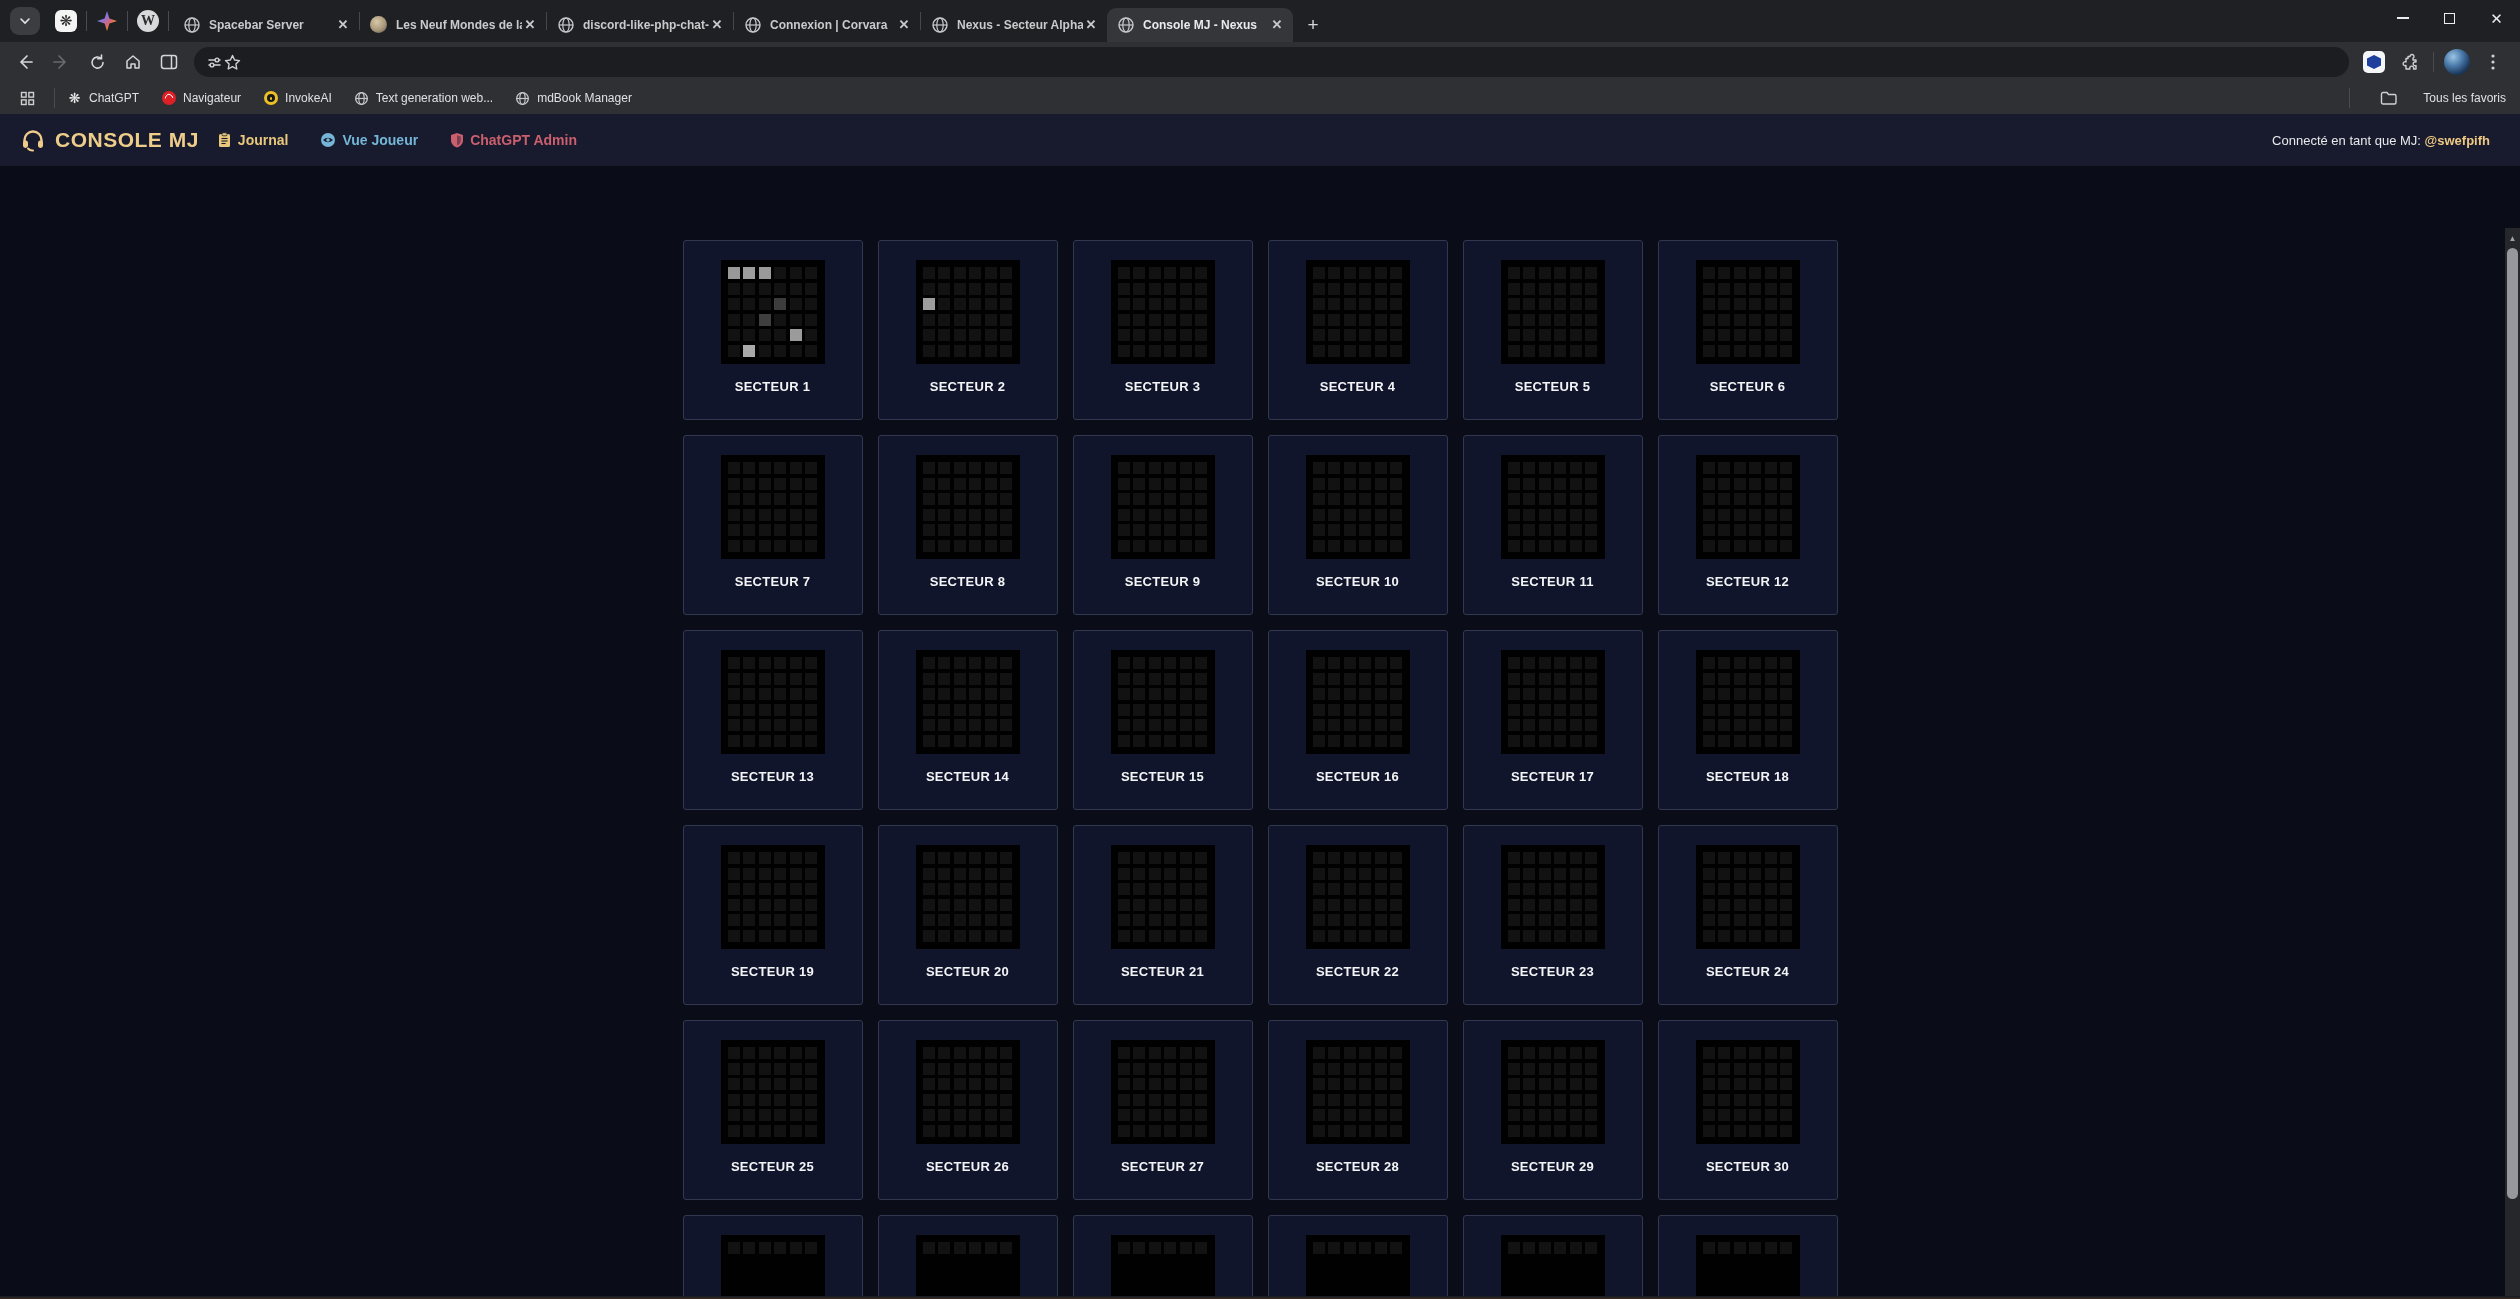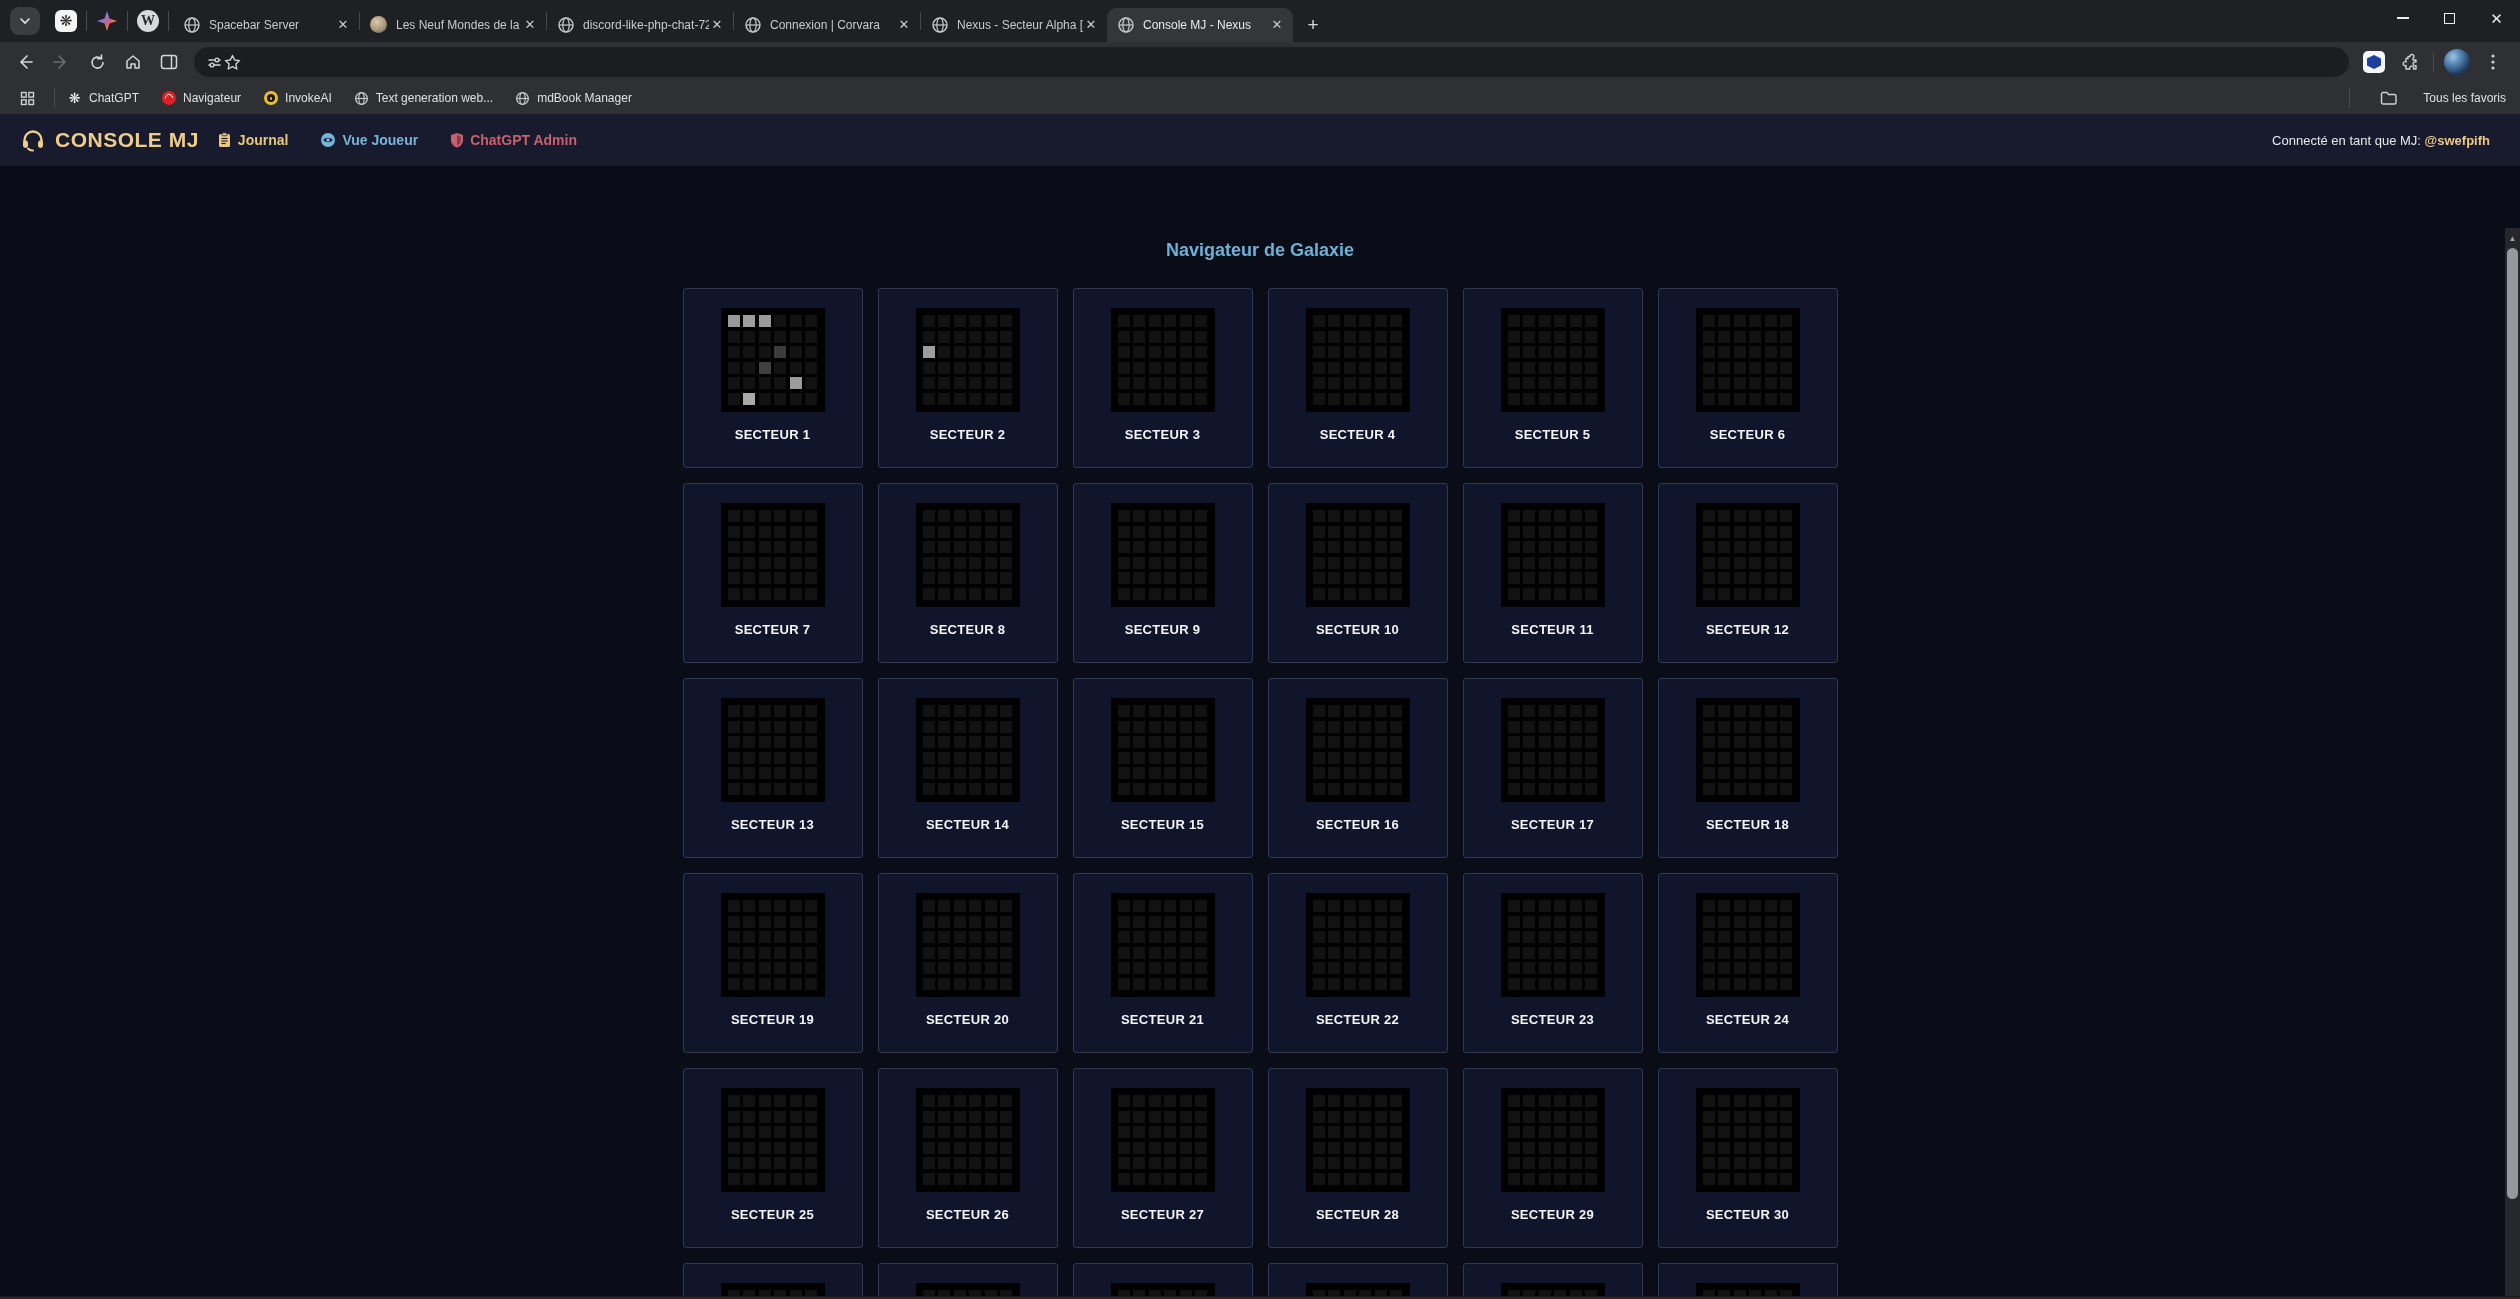--- a/index.html
+++ b/index.html
@@ -8,21 +8,21 @@
 
   
   .tabstrip { height:42px; background:#1f2023; display:flex; align-items:center; padding-left:10px; }
   .tab-search { width:30px; height:28px; border-radius:9px; background:#3c3d41; border:none; display:flex; align-items:center; justify-content:center; margin-right:10px; cursor:pointer; }
   .pinned { width:32px; height:32px; display:flex; align-items:center; justify-content:center; }
   .vsep { width:1px; height:20px; background:#4a4b4e; margin:0 4px; }
   .pin-chatgpt { width:22px; height:22px; background:#f4f4f4; border-radius:6px; display:flex; align-items:center; justify-content:center; color:#2a2a2a; font-size:15px; }
   .pin-gemini { width:20px; height:20px; background:linear-gradient(135deg,#4285f4 10%,#9b72cb 40%,#d96570 60%,#f2a60c 80%,#34a853 100%); clip-path:polygon(50% 0,62% 38%,100% 50%,62% 62%,50% 100%,38% 62%,0 50%,38% 38%); }
   .pin-wp { width:22px; height:22px; background:#d7d9db; border-radius:50%; display:flex; align-items:center; justify-content:center; font-family:"Liberation Serif",serif; font-weight:bold; color:#2c2c2e; font-size:14px; }
   #tabs { display:flex; align-items:center; height:42px; }
-  .tab { width:186px; height:34px; margin-top:8px; display:flex; align-items:center; padding:0 8px 0 10px; border-radius:9px 9px 0 0; color:#c9cacc; position:relative; cursor:pointer; }
+  .tab { width:186px; height:34px; margin-top:8px; display:flex; align-items:center; padding:0 8px 0 10px; border-radius:9px 9px 0 0; color:#c9cacc; position:relative; cursor:pointer;font-weight:bold; }
   .tab.active { background:#35363a; color:#e9eaeb; }
   .tab .favicon { flex:0 0 18px; height:18px; margin-right:8px; }
   .tab .title { flex:1; font-size:12px; white-space:nowrap; overflow:hidden; }
   .tab .close { flex:0 0 16px; height:16px; font-size:13px; line-height:16px; text-align:center; color:#c9cacc; border-radius:50%; cursor:pointer; }
   .tabsep { width:1px; height:18px; background:#46474a; }
   .newtab { width:28px; height:28px; margin:8px 0 0 6px; background:none; border:none; color:#d4d5d7; font-size:19px; cursor:pointer; }
   .win-controls { margin-left:auto; display:flex; height:42px; align-self:flex-start; }
   .win-btn { width:47px; height:36px; display:flex; align-items:center; justify-content:center; color:#eceded; cursor:pointer; }
   .glyph-min { width:12px; height:1.4px; background:#eceded; }
   .glyph-max { width:11px; height:11px; border:1.4px solid #eceded; }
@@ -354,21 +354,20 @@
                 <path d="M7 3.2 L10.8 4.5 V8 C10.8 10.8 9.2 12.6 7 13.5 Z" fill="#181b2d" opacity="0.45"></path>
               </svg>
             </span>
     <span class="nav-lbl">ChatGPT Admin</span>
   </div>
 </nav>
       <div class="session"><span>Connecté en tant que MJ: </span><b>@swefpifh</b></div>
     </header>
 
     <main class="page-main">
-      <h1 class="page-title">Navigateur de Galaxie</h1>
       <div class="galaxy-grid" id="galaxy">
   <div class="sector-card">
     <div class="sector-map">
               <div class="cell" style="background: rgb(153, 153, 153);"></div>
               <div class="cell" style="background: rgb(157, 157, 157);"></div>
               <div class="cell" style="background: rgb(154, 154, 154);"></div>
               <div class="cell" style="background: rgb(18, 18, 18);"></div>
               <div class="cell" style="background: rgb(18, 18, 18);"></div>
               <div class="cell" style="background: rgb(18, 18, 18);"></div>
               <div class="cell" style="background: rgb(18, 18, 18);"></div>

